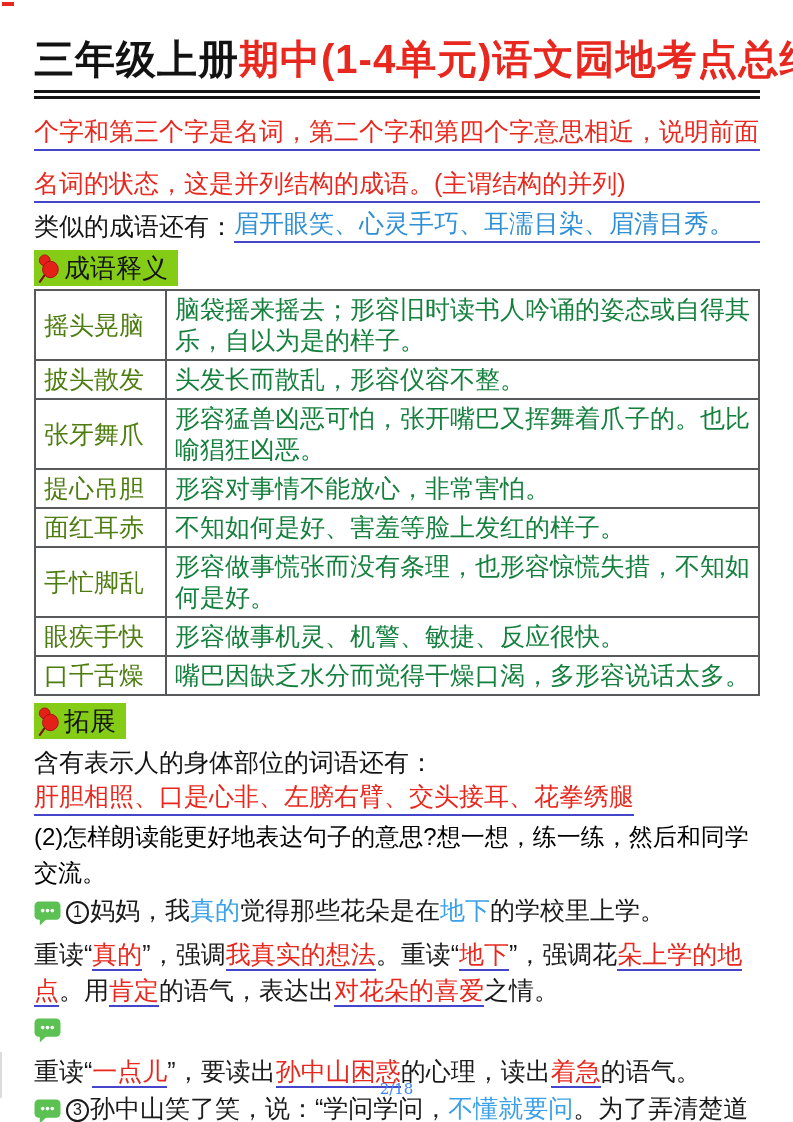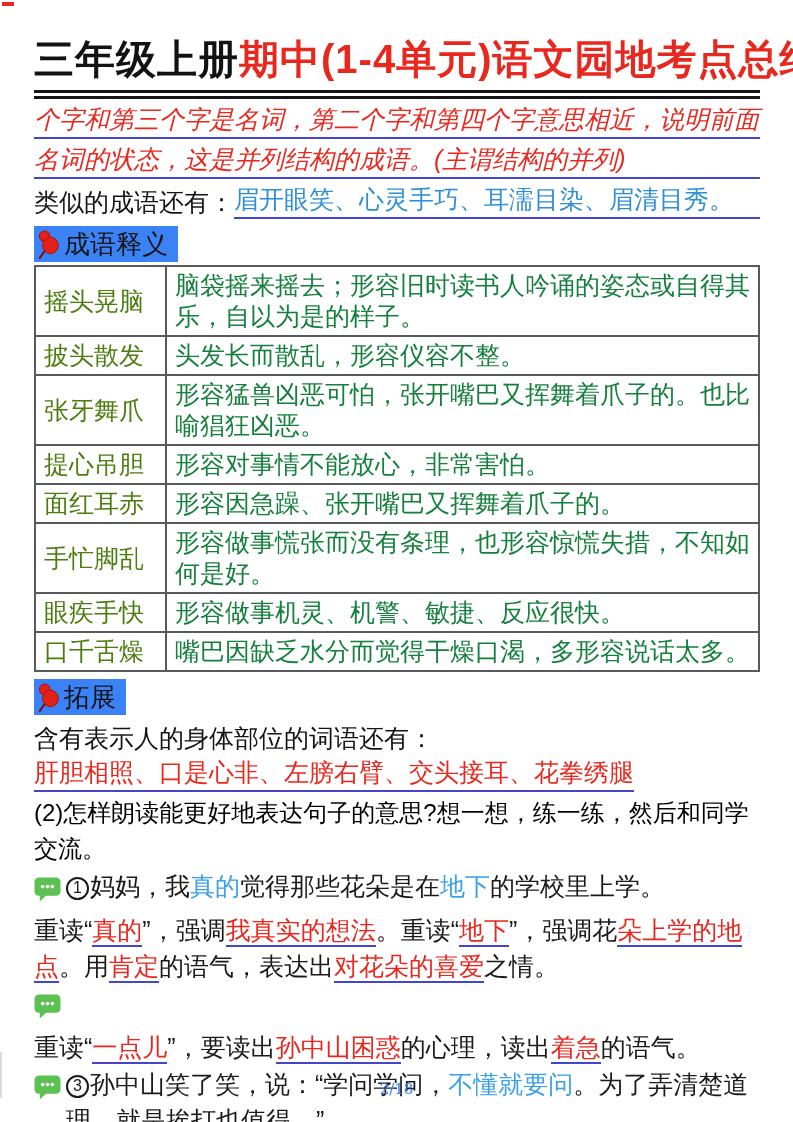--- a/index.html
+++ b/index.html
@@ -17,30 +17,30 @@
   .corner-mark { position: absolute; top: 2px; left: 2px; width: 12px; height: 4px; background: #e8281e; }
   .edge-artifact { position: absolute; left: 0; top: 1052px; width: 2px; height: 46px; background: #dcdcdc; }
 
   .title-row { text-align: center; font-size: 40px; font-weight: bold; white-space: nowrap; letter-spacing: 1px; line-height: 52px; }
   .title-black { color: #121212; }
   .title-red { color: #e8281e; }
   .double-rule { margin-top: 5px; height: 9px; border-top: 3px solid #161616; border-bottom: 3px solid #161616; }
 
   .intro-line {
     font-size: 25px; line-height: 32px; color: #e8281e;
-    padding: 4px 0 2px; border-bottom: 2px solid #4545cc; font-style: italic;
+    padding: 16px 0 2px; border-bottom: 2px solid #4545cc;
   }
   .similar-row { display: flex; align-items: center; font-size: 25px; line-height: 30px; margin-top: 5px; }
   .similar-label { color: #141414; white-space: nowrap; }
   .similar-idioms { color: #2e8fd4; flex: 1; border-bottom: 2px solid #4545cc; padding-bottom: 3px; }
 
   .section-head { margin-top: 7px; display: flex; }
   .section-highlight {
     display: inline-flex; align-items: center; gap: 4px;
-    background: #3b82f6; color: #141414;
+    background: #84cc16; color: #141414;
     font-size: 26px; line-height: 30px; padding: 3px 10px 3px 3px;
   }
   .pin-icon { display: inline-block; }
 
   table.idiom-table { width: 100%; border-collapse: collapse; margin-top: 3px; }
   table.idiom-table td { border: 2px solid #58595b; font-size: 25px; line-height: 31px; padding: 3px 8px; vertical-align: middle; }
   td.term-cell { width: 131px; color: #4d7c0f; }
   td.def-cell { color: #15803d; }
 
   .ext-label { font-size: 25px; line-height: 34px; color: #141414; margin-top: 6px; }
@@ -112,21 +112,21 @@
           <td class="def-cell">形容猛兽凶恶可怕，张开嘴巴又挥舞着爪子的。也比喻猖狂凶恶。</td>
         </tr>
 
         <tr>
           <td class="term-cell">提心吊胆</td>
           <td class="def-cell">形容对事情不能放心，非常害怕。</td>
         </tr>
 
         <tr>
           <td class="term-cell">面红耳赤</td>
-          <td class="def-cell">形容因急躁、张开嘴巴又挥舞着爪子的。</td>
+          <td class="def-cell">不知如何是好、害羞等脸上发红的样子。</td>
         </tr>
 
         <tr>
           <td class="term-cell">手忙脚乱</td>
           <td class="def-cell">形容做事慌张而没有条理，也形容惊慌失措，不知如何是好。</td>
         </tr>
 
         <tr>
           <td class="term-cell">眼疾手快</td>
           <td class="def-cell">形容做事机灵、机警、敏捷、反应很快。</td>

